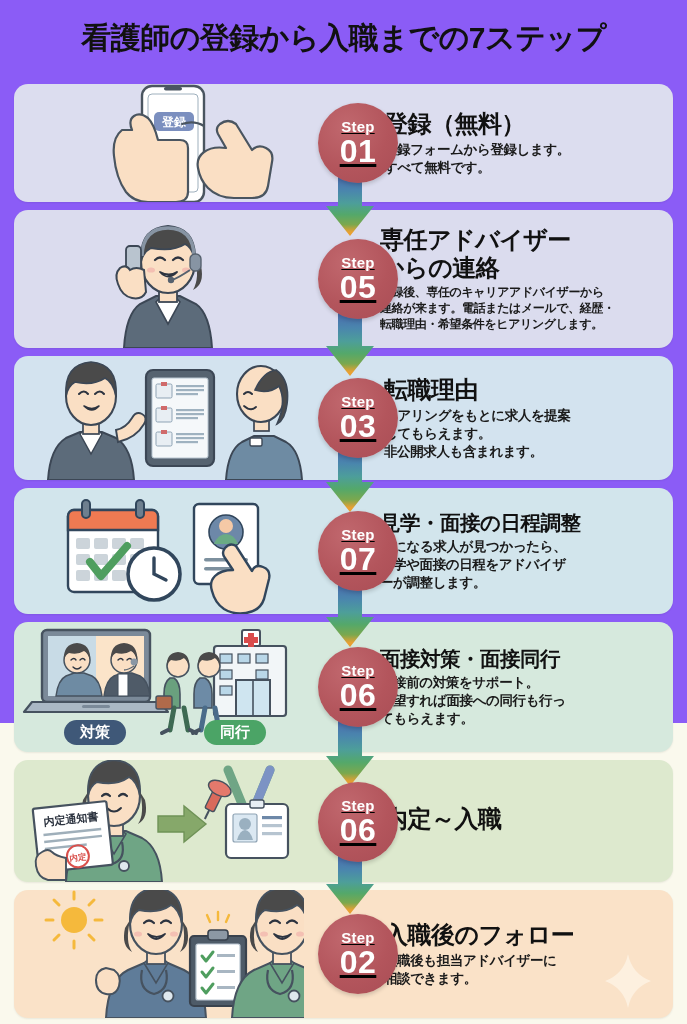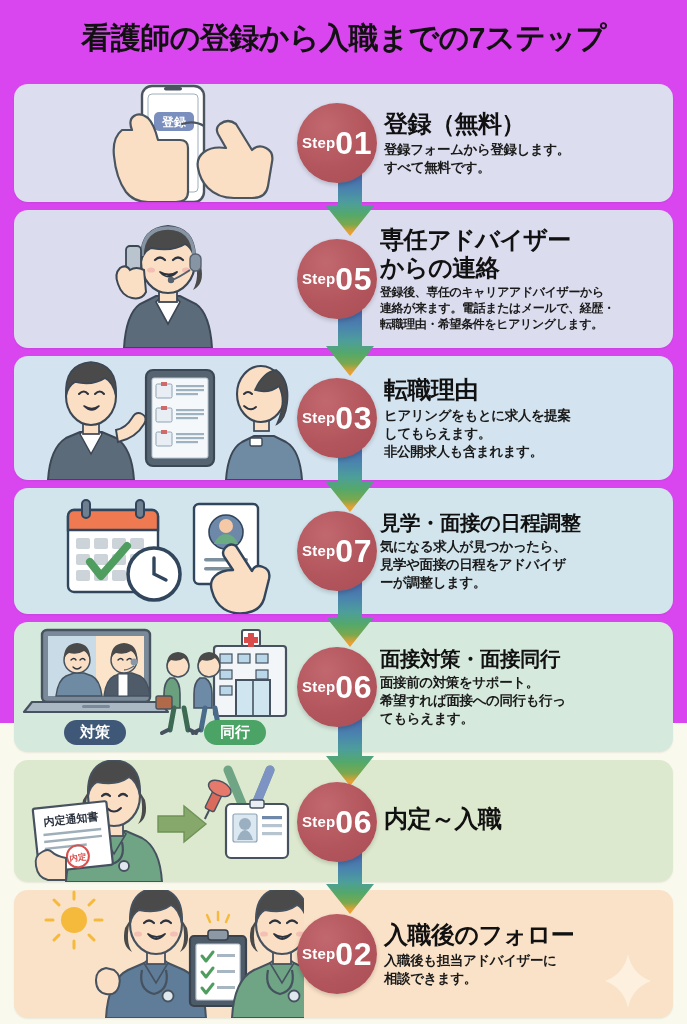--- a/index.html
+++ b/index.html
@@ -5,21 +5,21 @@
   * { margin:0; padding:0; box-sizing:border-box; }
   html, body {
     width:687px; height:1024px;
     font-family:"Liberation Sans","DejaVu Sans",sans-serif;
     background:#faf9ed;
     overflow:hidden;
   }
   #page {
     position:relative;
     width:687px; height:723px;
-    background:#d946ef;
+    background:#8b5cf6;
   }
 
   
   .title-bar {
     position:absolute; top:0; left:0; width:687px; height:76px;
     display:flex; align-items:center; justify-content:center;
   }
   .title-text {
     font-size:30px; font-weight:bold; color:#111111;
     letter-spacing:-0.5px; white-space:nowrap;
@@ -68,22 +68,23 @@
     position:absolute; left:318px; top:84px; width:64px; height:940px;
     z-index:1; pointer-events:none;
   }
 
   
   .badge {
     position:absolute; width:80px; height:80px; border-radius:50%;
     background:radial-gradient(circle at 36% 30%, #c1686e 0%, #b3555c 55%, #a94d55 100%);
     box-shadow:0 2px 4px rgba(0,0,0,0.18);
     z-index:3;
-    display:flex; flex-direction:row; align-items:center; justify-content:center;
-    left:297px;
+    display:flex; flex-direction:column; align-items:center; justify-content:center;
+    left:318px;
+    text-decoration:underline;
   }
   .badge .lbl {
     color:#ffffff; font-size:15px; font-weight:bold; line-height:1;
     margin-bottom:1px; letter-spacing:0.2px;
   }
   .badge .num {
     color:#ffffff; font-size:32px; font-weight:bold; line-height:1;
     letter-spacing:0.5px;
   }
 

